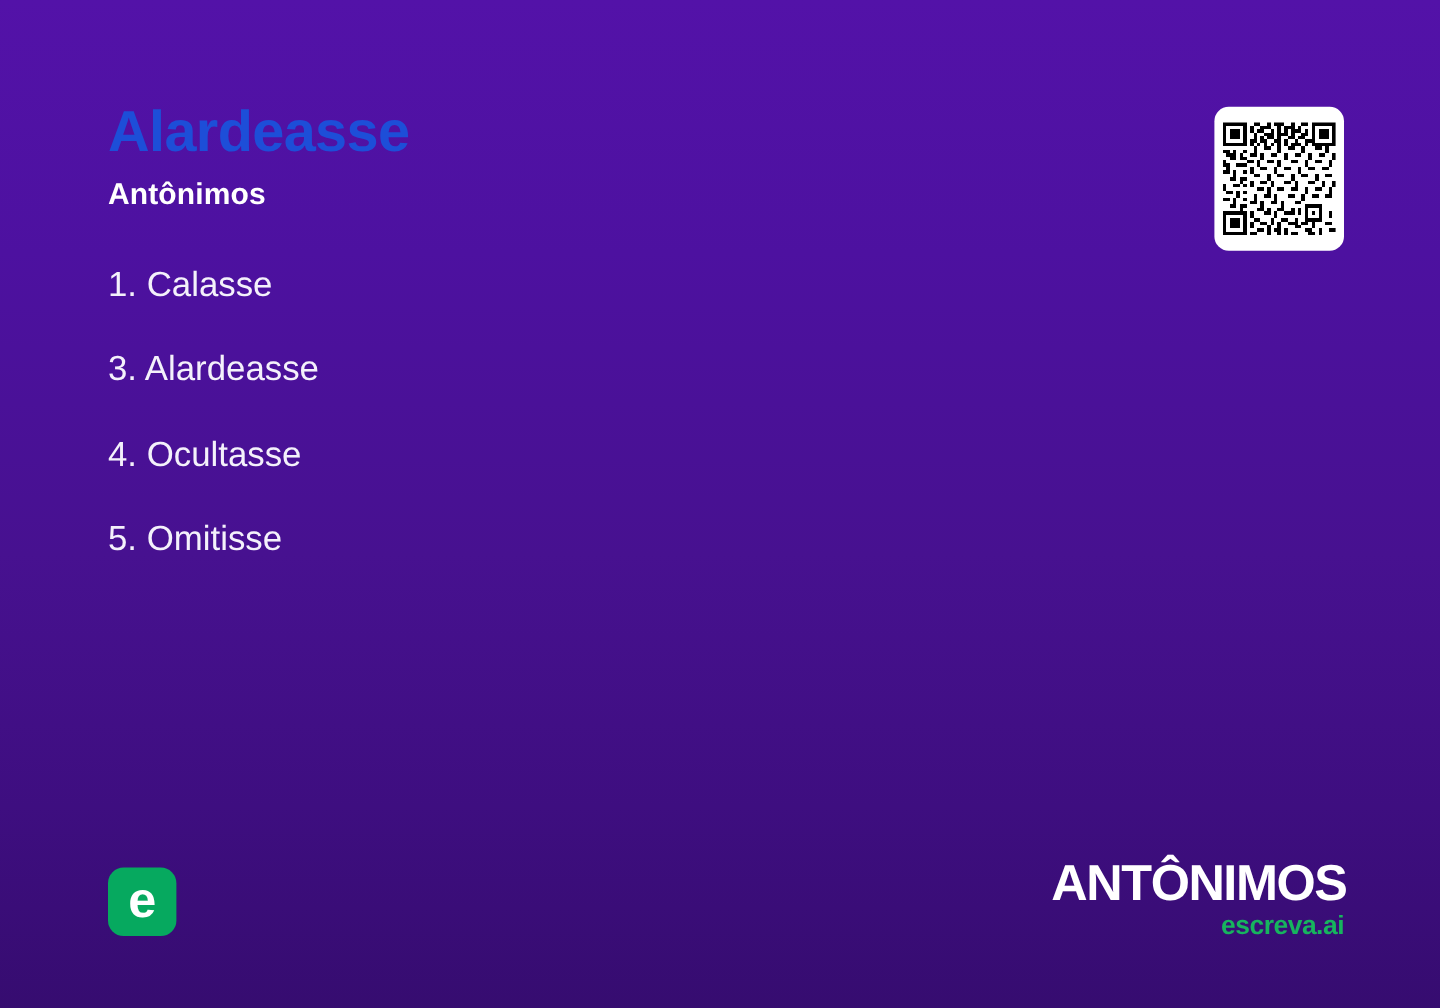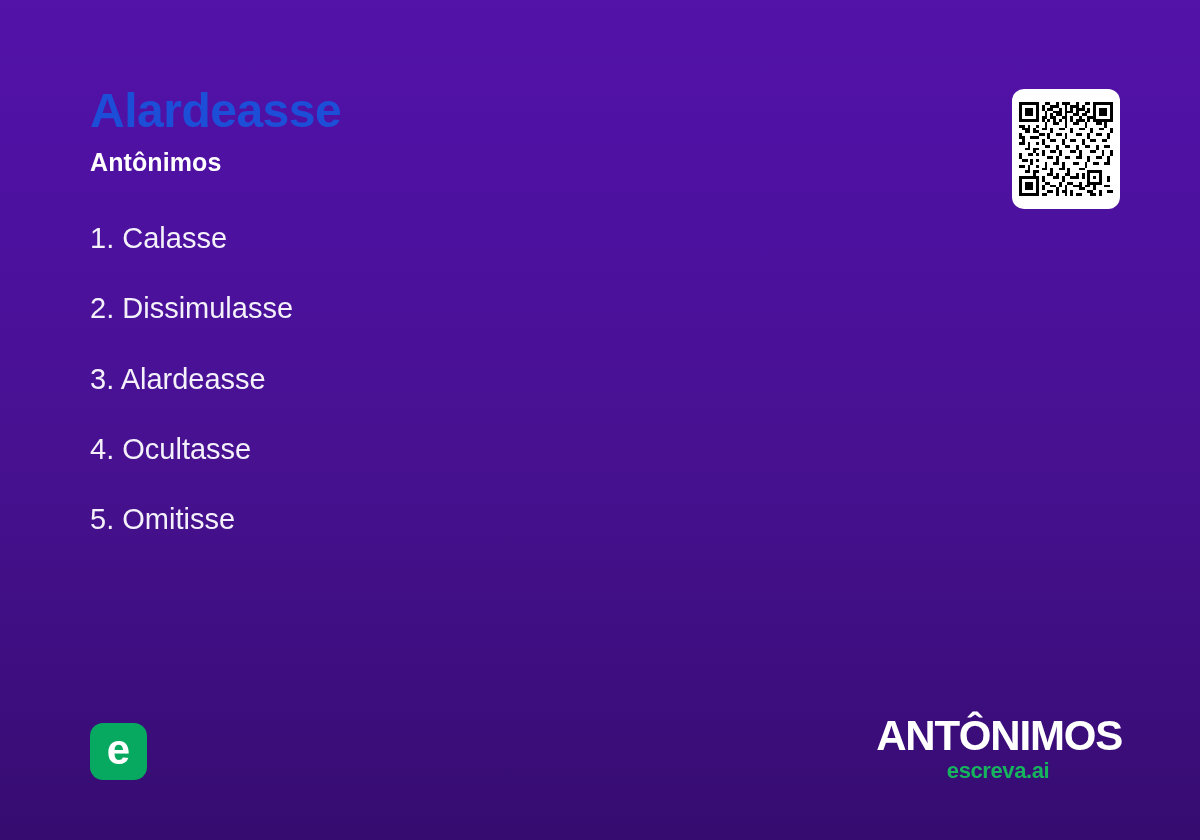--- a/index.html
+++ b/index.html
@@ -123,21 +123,20 @@
   }
   .brand-sub {
     font-size: 22px;
     font-weight: 700;
     color: #17B45E;
     letter-spacing: -0.4px;
     line-height: 1;
     display: block;
     margin-top: 3px;
     margin-right: 2px;
-    text-align: center;
   }
 </style>
 </head>
 <body>
 
 <div class="card">
 
   <div class="header">
     <div class="word-title">Alardeasse</div>
     <div class="word-subtitle">Antônimos</div>
@@ -344,24 +343,20 @@
       </svg>
     </span>
   </div>
 
   <ul class="list">
     <li class="list-item">
       <span class="item-index">1.</span>
       <span class="item-text">Calasse</span>
     </li>
     <li class="list-item">
-      <span class="item-index">2.</span>
-      <span class="item-text">Dissimulasse</span>
-    </li>
-    <li class="list-item">
       <span class="item-index">3.</span>
       <span class="item-text">Alardeasse</span>
     </li>
     <li class="list-item">
       <span class="item-index">4.</span>
       <span class="item-text">Ocultasse</span>
     </li>
     <li class="list-item">
       <span class="item-index">5.</span>
       <span class="item-text">Omitisse</span>

